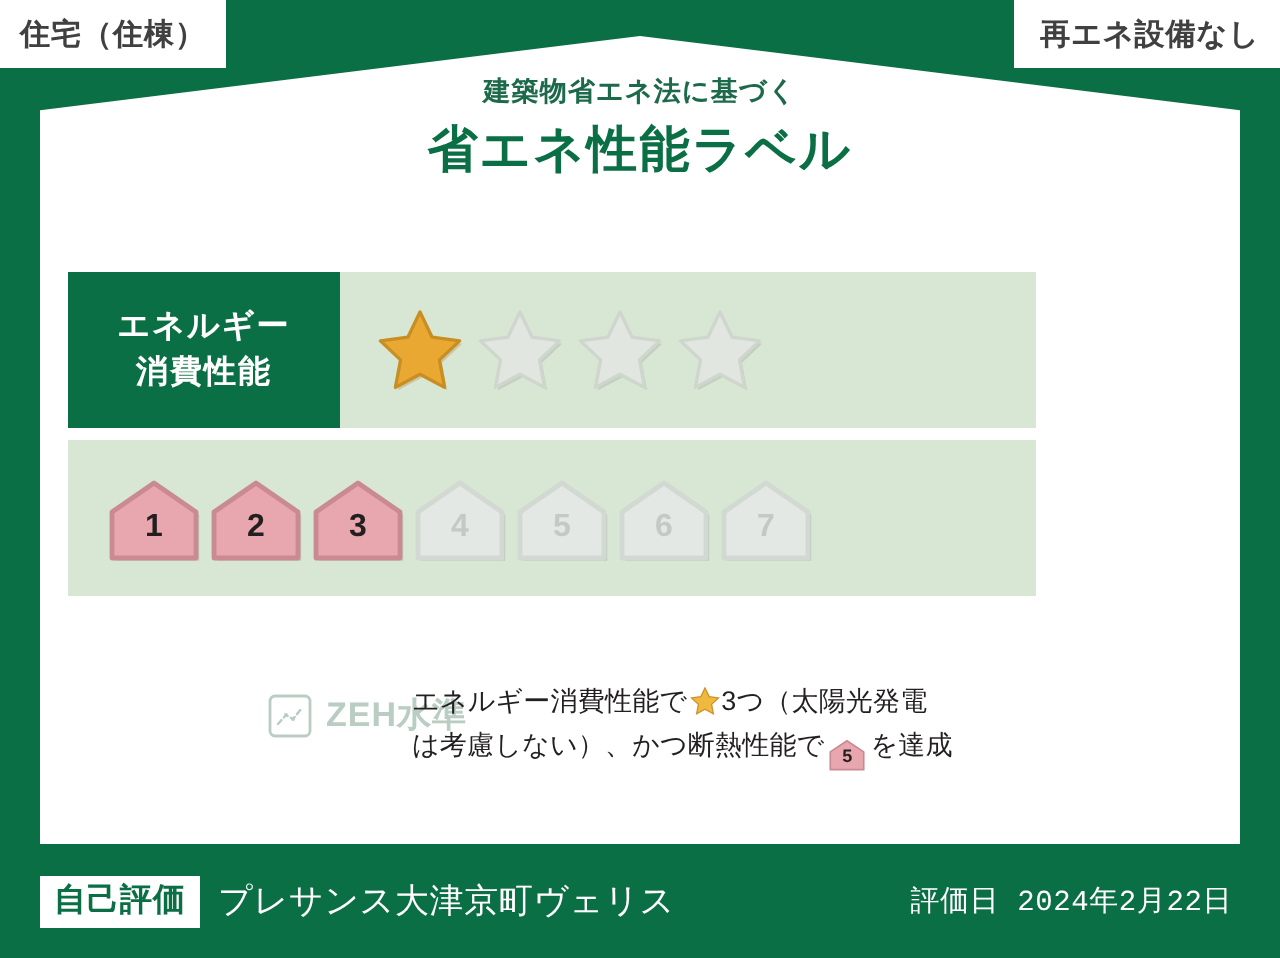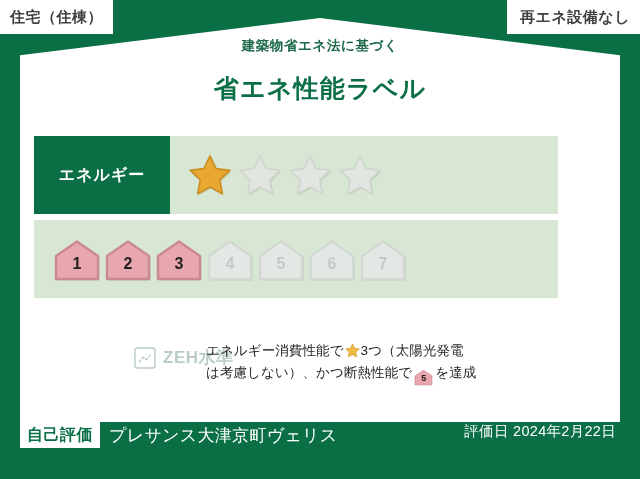--- a/index.html
+++ b/index.html
@@ -24,24 +24,24 @@
   
   #panel{
     position:absolute;left:20px;top:18px;width:600px;height:404px;
     background:#ffffff;z-index:2;
     clip-path:polygon(0% 9.2%, 50% 0%, 100% 9.2%, 100% 100%, 0% 100%);
   }
 
   
   #title-block{position:absolute;left:0;top:38px;width:640px;text-align:center;z-index:4;}
   #subtitle{font-size:13.5px;font-weight:700;color:#1d6a4b;letter-spacing:.6px;line-height:1.2;}
-  #main-title{font-size:25px;font-weight:700;color:#0b6f45;letter-spacing:1.2px;margin-top:20px;line-height:1.15;}
-
-  
-  #rows{position:absolute;left:34px;top:136px;width:524px;z-index:4;}
+  #main-title{font-size:25px;font-weight:700;color:#0b6f45;letter-spacing:1.2px;margin-top:7px;line-height:1.15;}
+
+  
+  #rows{position:absolute;left:34px;top:136px;width:484px;z-index:4;}
   .rate-row{position:relative;display:flex;align-items:stretch;background:#d8e6d4;height:78px;margin-bottom:6px;}
   .row-label{
     width:136px;flex:0 0 136px;background:#0b6f45;color:#ffffff;
     display:flex;flex-direction:column;align-items:center;justify-content:center;
     font-size:16px;font-weight:700;line-height:1.45;letter-spacing:1px;text-align:center;
   }
   .row-body{flex:1;display:flex;align-items:center;padding-left:18px;}
 
   
   .stars{display:flex;align-items:center;gap:6px;}
@@ -61,25 +61,25 @@
   #zeh-icon{width:22px;height:22px;flex:0 0 22px;}
   #zeh-text{font-size:17px;font-weight:700;color:#b9cdc2;letter-spacing:.5px;white-space:nowrap;}
   #zeh-desc{font-size:13.5px;color:#231f20;line-height:1.62;letter-spacing:.1px;padding-top:4px;}
   .inline-star{display:inline-block;vertical-align:-3px;width:15px;height:15px;margin:0 1px;}
   .inline-house{display:inline-block;vertical-align:-4px;width:19px;height:17px;position:relative;margin:0 2px;}
   .inline-house svg{position:absolute;left:0;top:0;width:19px;height:17px;}
   .inline-house b{position:relative;z-index:2;display:block;text-align:center;font-size:9px;line-height:19px;color:#231f20;font-weight:700;}
 
   
   #footer{position:absolute;left:0;bottom:0;width:640px;height:57px;z-index:5;
-    display:flex;align-items:flex-start;}
+    display:flex;align-items:center;}
   #footer-left{display:flex;align-items:center;padding-left:20px;gap:9px;}
   #self-eval{background:#ffffff;color:#0b6f45;font-weight:700;font-size:16px;padding:3px 7px;line-height:1.25;letter-spacing:.5px;}
   #building-name{color:#ffffff;font-size:17px;letter-spacing:.3px;}
-  #footer-right{margin-left:auto;padding-right:24px;color:#ffffff;font-size:14.5px;letter-spacing:.3px;}
+  #footer-right{margin-left:auto;padding-right:24px;color:#ffffff;font-size:14.5px;letter-spacing:.3px;font-family:Liberation Mono, monospace;}
 </style>
 </head>
 <body>
 
 <div id="label-root">
 
   <div class="corner-tag" id="tag-left">住宅（住棟）</div>
   <div class="corner-tag" id="tag-right">再エネ設備なし</div>
 
   <div id="panel"></div>
@@ -87,20 +87,21 @@
   <div id="title-block">
     <div id="subtitle">建築物省エネ法に基づく</div>
     <div id="main-title">省エネ性能ラベル</div>
   </div>
 
   <div id="rows">
 
     <div class="rate-row">
       <div class="row-label">
         <span>エネルギー</span>
+        <span>消費性能</span>
       </div>
       <div class="row-body">
         <div class="stars" id="star-track">
             <svg viewBox="0 0 24 24" class="star">
               <path d="M12 1.6 L15.3 8.5 L22.8 9.5 L17.3 14.7 L18.7 22.2 L12 18.6 L5.3 22.2 L6.7 14.7 L1.2 9.5 L8.7 8.5 Z" transform="translate(0.7,0.8)" fill="rgba(170,130,40,.30)"></path>
               <path d="M12 1.6 L15.3 8.5 L22.8 9.5 L17.3 14.7 L18.7 22.2 L12 18.6 L5.3 22.2 L6.7 14.7 L1.2 9.5 L8.7 8.5 Z" fill="#e9a832" stroke="#c98e22" stroke-width="0.9" stroke-linejoin="round"></path>
             </svg>
             <svg viewBox="0 0 24 24" class="star">
               <path d="M12 1.6 L15.3 8.5 L22.8 9.5 L17.3 14.7 L18.7 22.2 L12 18.6 L5.3 22.2 L6.7 14.7 L1.2 9.5 L8.7 8.5 Z" transform="translate(0.7,0.8)" fill="rgba(140,150,140,.28)"></path>
               <path d="M12 1.6 L15.3 8.5 L22.8 9.5 L17.3 14.7 L18.7 22.2 L12 18.6 L5.3 22.2 L6.7 14.7 L1.2 9.5 L8.7 8.5 Z" fill="#e2e6e1" stroke="#cfd6cd" stroke-width="0.9" stroke-linejoin="round"></path>

